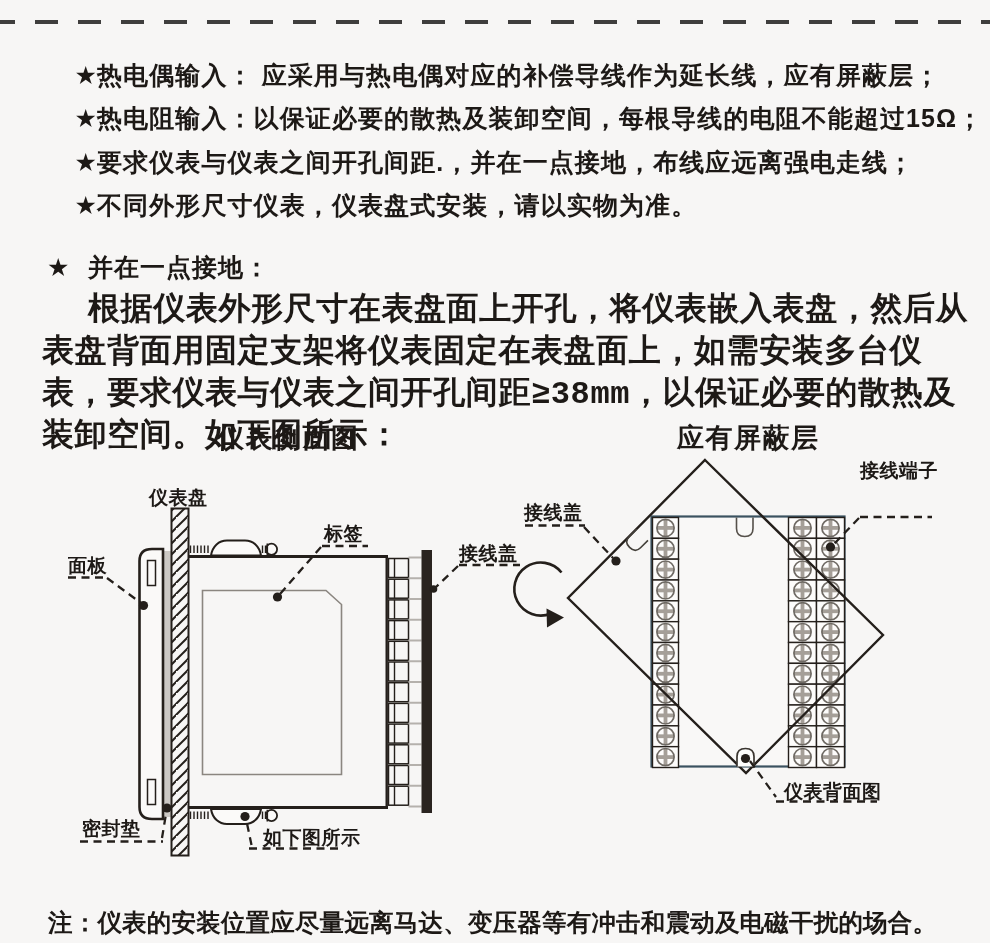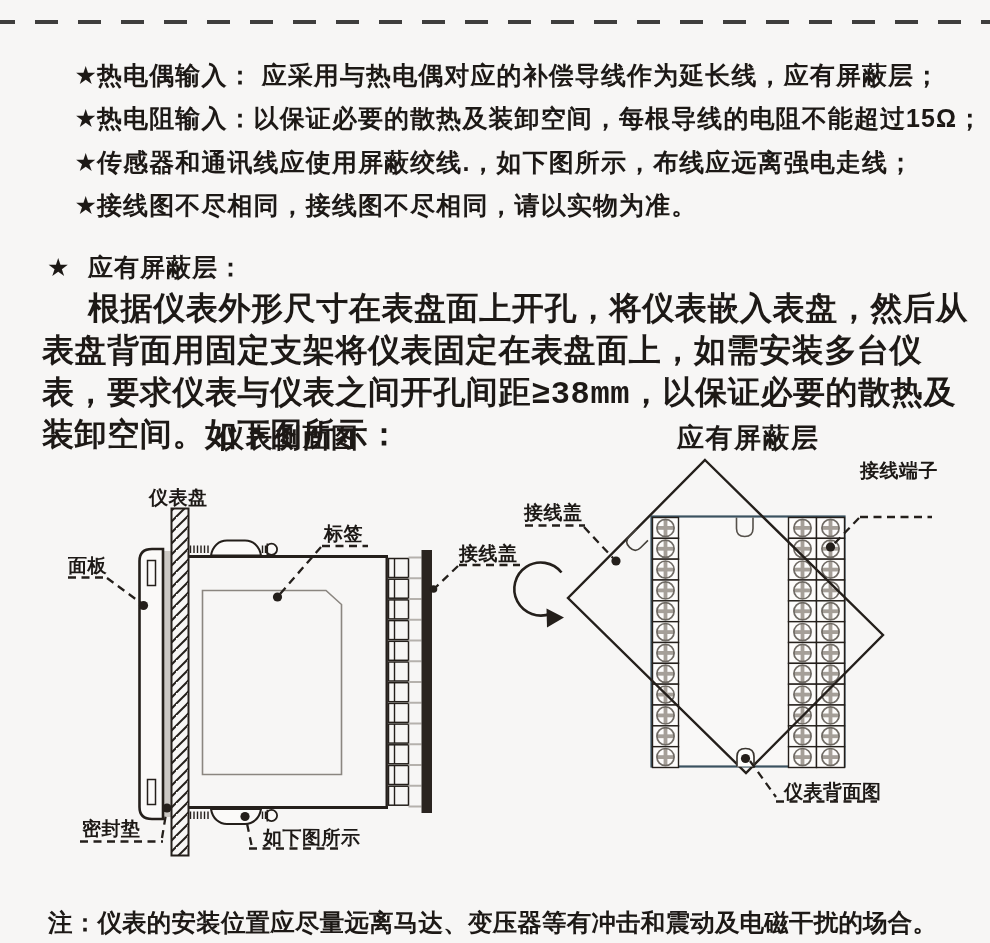--- a/index.html
+++ b/index.html
@@ -31,28 +31,28 @@
 
 <div class="dash-top"></div>
 
 <div class="bullet" style="top:59px">
   <span class="star">★</span><span>热电偶输入： 应采用与热电偶对应的补偿导线作为延长线，应有屏蔽层；</span>
 </div>
 <div class="bullet" style="top:102px">
   <span class="star">★</span><span>热电阻输入：以保证必要的散热及装卸空间，每根导线的电阻不能超过15Ω；</span>
 </div>
 <div class="bullet" style="top:146px">
-  <span class="star">★</span><span>传感器和通讯线应使用屏蔽绞线.，如下图所示，布线应远离强电走线；</span>
+  <span class="star">★</span><span>要求仪表与仪表之间开孔间距.，并在一点接地，布线应远离强电走线；</span>
 </div>
 <div class="bullet" style="top:189px">
-  <span class="star">★</span><span>接线图不尽相同，接线图不尽相同，请以实物为准。</span>
+  <span class="star">★</span><span>不同外形尺寸仪表，仪表盘式安装，请以实物为准。</span>
 </div>
 
 <div class="heading">
-  <span class="star">★</span><span>应有屏蔽层：</span>
+  <span class="star">★</span><span>并在一点接地：</span>
 </div>
 
 <div class="para">根据仪表外形尺寸在表盘面上开孔，将仪表嵌入表盘，然后从表盘背面用固定支架将仪表固定在表盘面上，如需安装多台仪表，要求仪表与仪表之间开孔间距≥38mm，以保证必要的散热及装卸空间。如下图所示：</div>
 
 <div class="dtitle" style="left:217px">仪表侧面图</div>
 <div class="dtitle" style="left:677px">应有屏蔽层</div>
 
 <div class="dlabel" style="left:149px;top:485px">仪表盘</div>
 <div class="dlabel" style="left:68px;top:553px">面板</div>
 <div class="dlabel" style="left:324px;top:521px">标签</div>

